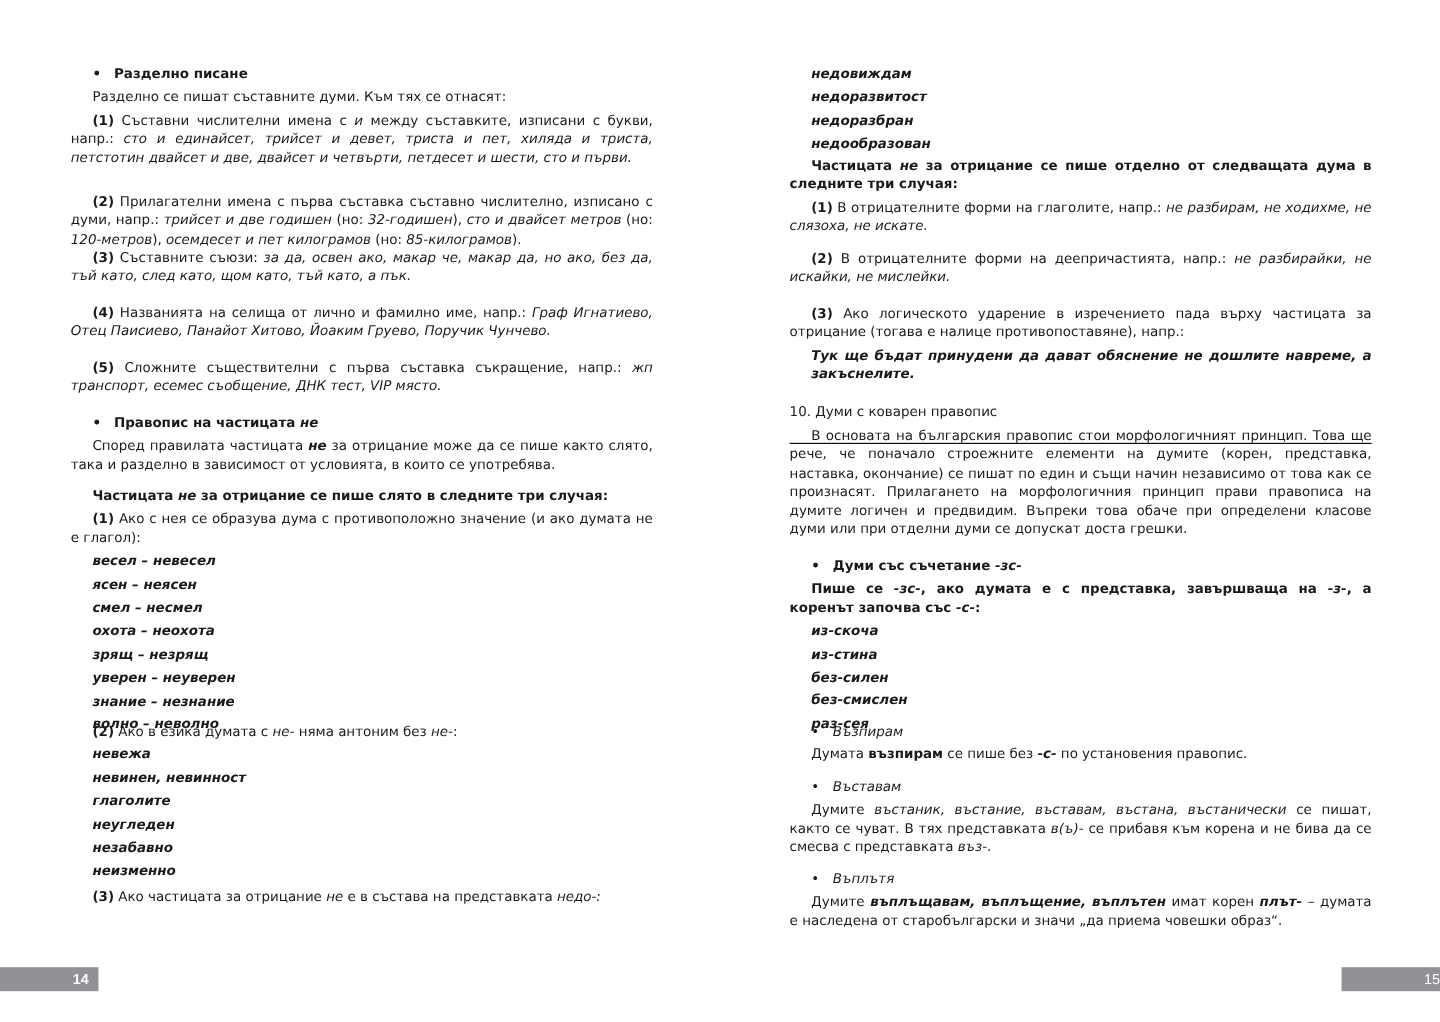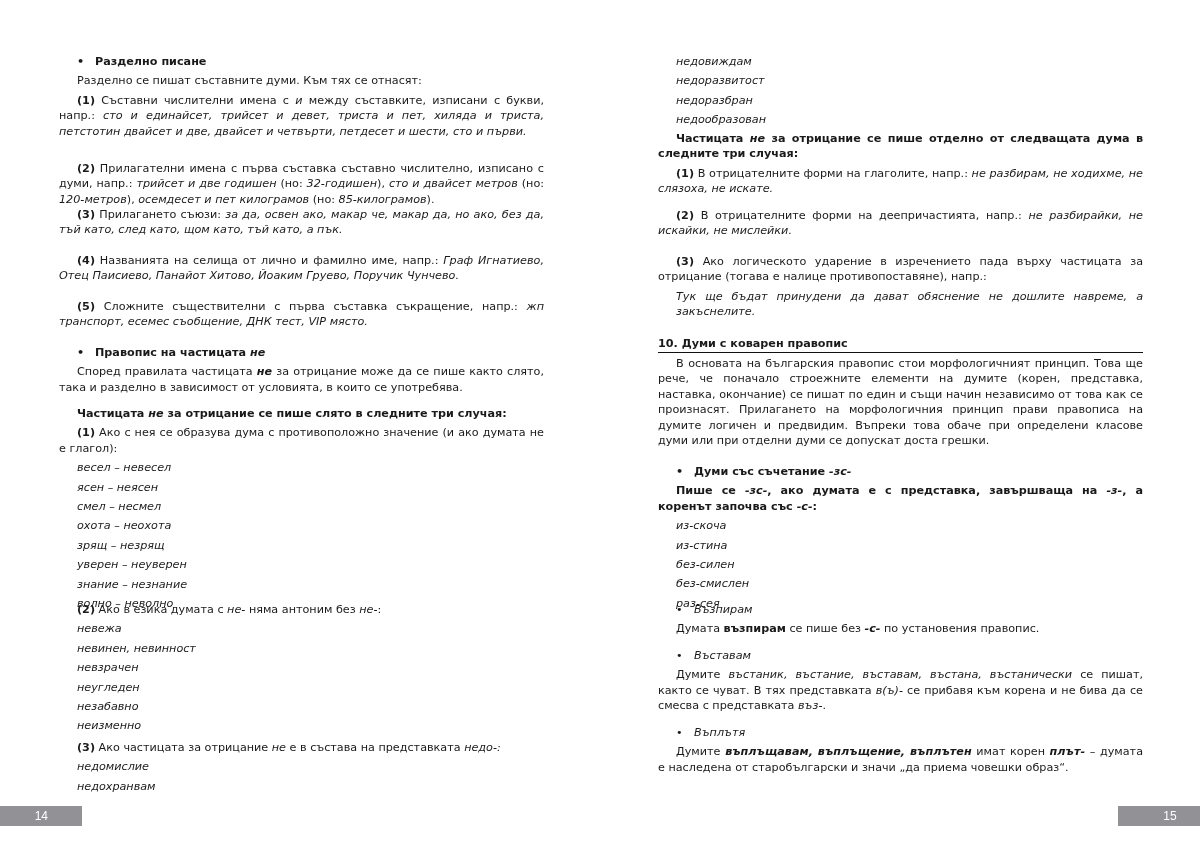--- a/index.html
+++ b/index.html
@@ -4,51 +4,51 @@
 <style>
   html, body { margin:0; padding:0; }
   body { width:1200px; height:852px; background:#ffffff; position:relative; overflow:hidden;
          font-family:"DejaVu Sans", sans-serif; color:#1a1a1a; }
   .page { position:absolute; top:0; }
   #left-page { left:55px; width:493px; }
   #right-page { left:654px; width:493px; }
   .blk { position:absolute; left:0; width:493px; font-size:11.2px; line-height:15.4px; text-align:justify; }
   .blk p { margin:4px; }
   .ind { text-indent:18px; }
-  .in { padding-left:18px; }
+  .in { padding-left:18px;font-weight:bold; }
   i { font-style:italic; }
   b { font-weight:bold; }
   .bullet { padding-left:18px; font-weight:bold; }
   .bullet .dot { display:inline-block; width:18px; }
   .bullet.it { font-weight:normal; font-style:italic; }
   .bullet.it .dot { font-style:normal; }
-  .sec-title { font-weight:bold; border-bottom:1.5px solid #111; padding-bottom:1px; }
+  .sec-title { font-weight:normal; border-bottom:1.5px solid #111; padding-bottom:18px; }
   .pnum { position:absolute; top:806px; height:20px; width:82px; background:#929196; color:#fff;
           font-size:12px; line-height:20px; font-family:"Liberation Sans", sans-serif; }
   #pnum-left { left:0; text-align:right; }
-  #pnum-left span { padding-right:34px; }
-  #pnum-right { left:1118px; text-align:center; }
+  #pnum-left span { padding-right:8px;font-weight:bold; }
+  #pnum-right { left:1118px; text-align:right; }
   #pnum-right span { padding-left:22px; }
 </style>
 </head>
 <body>
 
 <div class="page" id="left-page">
   <div class="blk" style="top:50px">
     <p class="bullet"><span class="dot">•</span><span>Разделно писане</span></p>
     <p class="ind">Разделно се пишат съставните думи. Към тях се отнасят:</p>
     <p class="ind"><b>(1)</b><span> Съставни числителни имена с </span><i>и</i><span> между съставките, изписани с букви, напр.: </span><i>сто и единайсет, трийсет и девет, триста и пет, хиляда и триста, петстотин двайсет и две, двайсет и четвърти, петдесет и шести, сто и първи.</i></p>
   </div>
 
   <div class="blk" style="top:157px">
     <p class="ind"><b>(2)</b><span> Прилагателни имена с първа съставка съставно числително, изписано с думи, напр.: </span><i>трийсет и две годишен</i><span> (но: </span><i>32-годишен</i><span>), </span><i>сто и двайсет метров</i><span> (но: </span><i>120-метров</i><span>), </span><i>осемдесет и пет килограмов</i><span> (но: </span><i>85-килограмов</i><span>).</span></p>
   </div>
 
   <div class="blk" style="top:203px">
-    <p class="ind"><b>(3)</b><span> Прилагането съюзи: </span><i>за да, освен ако, макар че, макар да, но ако, без да, тъй като, след като, щом като, тъй като, а пък.</i></p>
+    <p class="ind"><b>(3)</b><span> Съставните съюзи: </span><i>за да, освен ако, макар че, макар да, но ако, без да, тъй като, след като, щом като, тъй като, а пък.</i></p>
   </div>
 
   <div class="blk" style="top:249px">
     <p class="ind"><b>(4)</b><span> Названията на селища от лично и фамилно име, напр.: </span><i>Граф Игнатиево, Отец Паисиево, Панайот Хитово, Йоаким Груево, Поручик Чунчево.</i></p>
   </div>
 
   <div class="blk" style="top:295px">
     <p class="ind"><b>(5)</b><span> Сложните съществителни с първа съставка съкращение, напр.: </span><i>жп транспорт, есемес съобщение, ДНК тест, VIP място.</i></p>
   </div>
 
@@ -70,33 +70,29 @@
         <p><i>знание – незнание</i></p>
         <p><i>волно – неволно</i></p>
       </div>
   </div>
 
   <div class="blk" style="top:598px">
     <p class="ind"><b>(2)</b><span> Ако в езика думата с </span><i>не-</i><span> няма антоним без </span><i>не-</i><span>:</span></p>
     <div id="c2-list" class="in">
         <p><i>невежа</i></p>
         <p><i>невинен, невинност</i></p>
-        <p><i>невзрачен</i></p>
+        <p><i>глаголите</i></p>
         <p><i>неугледен</i></p>
         <p><i>незабавно</i></p>
         <p><i>неизменно</i></p>
       </div>
   </div>
 
   <div class="blk" style="top:736px">
     <p class="ind"><b>(3)</b><span> Ако частицата за отрицание </span><i>не</i><span> е в състава на представката </span><i>недо-:</i></p>
-    <div id="c3-list" class="in">
-        <p><i>недомислие</i></p>
-        <p><i>недохранвам</i></p>
-      </div>
   </div>
 </div>
 
 <div class="page" id="right-page">
   <div class="blk" style="top:50px">
     <div id="c3-list-cont" class="in">
         <p><i>недовиждам</i></p>
         <p><i>недоразвитост</i></p>
         <p><i>недоразбран</i></p>
         <p><i>недообразован</i></p>

